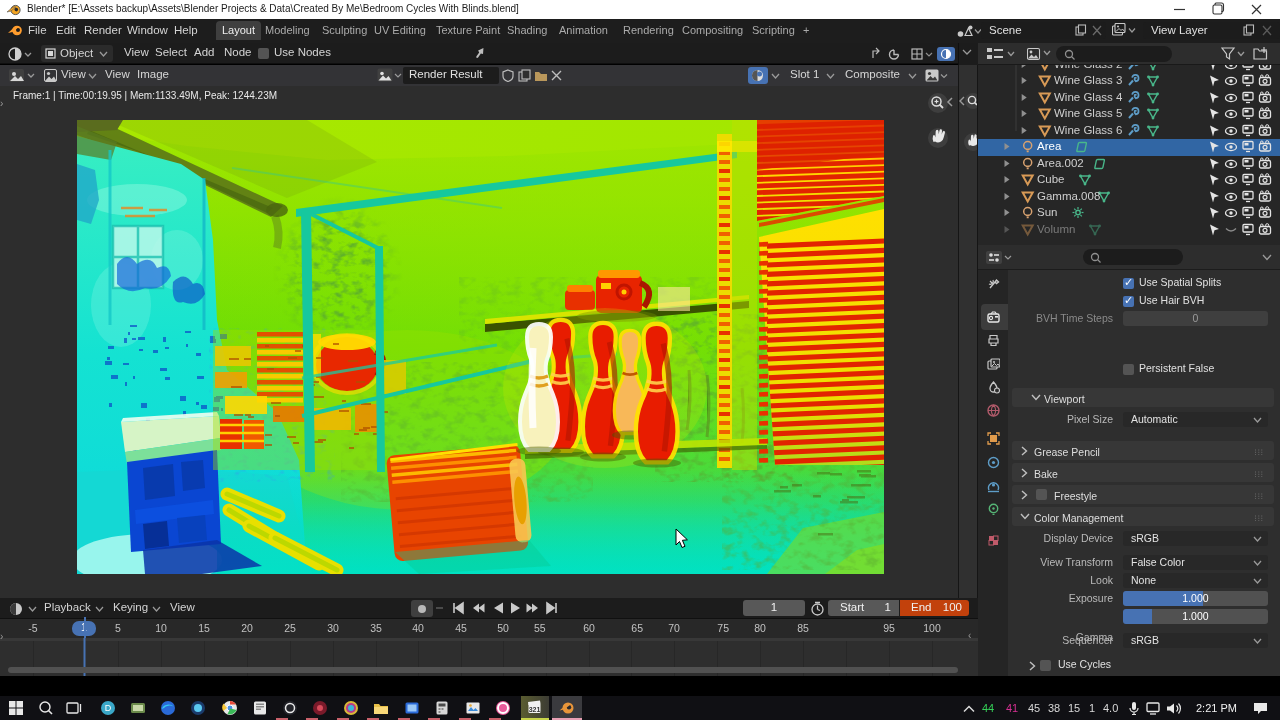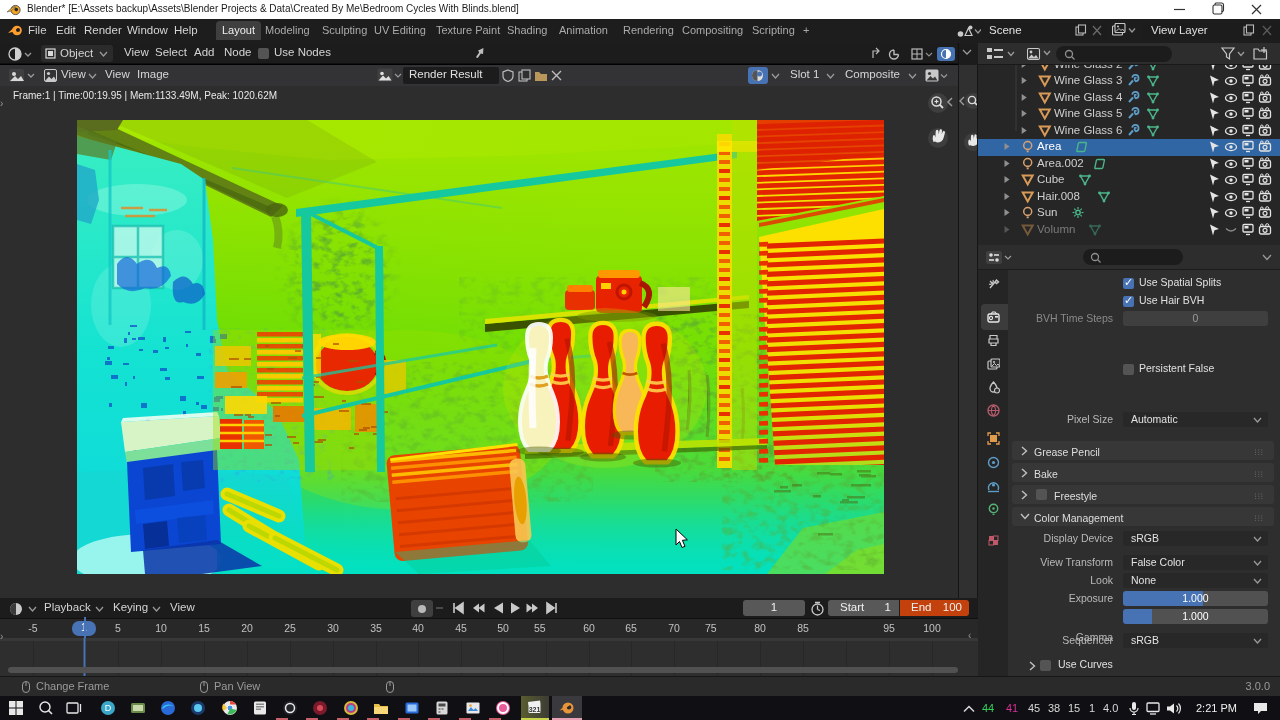--- a/index.html
+++ b/index.html
@@ -207,21 +207,21 @@
         <path d="M1 1 l3.5 4 l3.5 -4" stroke="#9a9a9a" stroke-width="1.3" fill="none"></path>
       </svg>
     <svg class="abs" style="left:925px;top:4px" width="26" height="13">
         <rect x="0.5" y="0.5" width="13" height="12" rx="1.5" fill="#c9c9c9"></rect>
         <circle cx="4.5" cy="4.5" r="1.6" fill="#3a3a3a"></circle>
         <path d="M1.5 11.5 l4 -4.5 l2.5 2.5 l2 -2 l2.5 4 Z" fill="#3a3a3a"></path>
         <path d="M16 5.5 l3 3 l3 -3" stroke="#9a9a9a" stroke-width="1.2" fill="none"></path>
       </svg>
   </div>
   <div id="imgeditor" class="abs">
-     <div id="stats">Frame:1 | Time:00:19.95 | Mem:1133.49M, Peak: 1020.62M</div>
+     <div id="stats">Frame:1 | Time:00:19.95 | Mem:1133.49M, Peak: 1244.23M</div>
      <div class="abs" style="left:0px;top:12px;color:#9a9a9a;font-size:10px">›</div>
      <div class="abs" id="viewport" style="left:77px;top:34px;width:807px;height:454px;background:#5ad61e">
 <svg width="807" height="454" style="position:absolute;left:0;top:0">
 <defs>
 <linearGradient id="base" x1="0" y1="0" x2="0" y2="1">
  <stop offset="0" stop-color="#a6e600"></stop>
               <stop offset="0.2" stop-color="#8ce200"></stop>
  <stop offset="0.5" stop-color="#64dc06"></stop>
               <stop offset="0.84" stop-color="#30d856"></stop>
  <stop offset="0.96" stop-color="#0edda6"></stop>
@@ -848,21 +848,21 @@
       </g>
     </svg>
     <div class="abs" style="left:76px;top:15px;color:#cfcfcf">Wine Glass 2</div>
     <div class="abs" style="left:76px;top:31px;color:#cfcfcf">Wine Glass 3</div>
     <div class="abs" style="left:76px;top:48px;color:#cfcfcf">Wine Glass 4</div>
     <div class="abs" style="left:76px;top:64px;color:#cfcfcf">Wine Glass 5</div>
     <div class="abs" style="left:76px;top:81px;color:#cfcfcf">Wine Glass 6</div>
     <div class="abs" style="left:59px;top:97px;color:#fff">Area</div>
     <div class="abs" style="left:59px;top:114px;color:#cfcfcf">Area.002</div>
     <div class="abs" style="left:59px;top:130px;color:#cfcfcf">Cube</div>
-    <div class="abs" style="left:59px;top:147px;color:#cfcfcf">Hair.008</div>
+    <div class="abs" style="left:59px;top:147px;color:#cfcfcf">Gamma.008</div>
     <div class="abs" style="left:59px;top:163px;color:#cfcfcf">Sun</div>
     <div class="abs" style="left:59px;top:180px;color:#7a7a7a">Volumn</div>
     <div id="outlhead">
       <svg class="abs" style="left:9px;top:4px" width="36" height="14">
           <rect x="0" y="1" width="5" height="4" fill="#c9c9c9"></rect>
           <rect x="0" y="8" width="5" height="4" fill="#c9c9c9"></rect>
           <line x1="7" y1="3" x2="16" y2="3" stroke="#c9c9c9" stroke-width="2"></line>
           <line x1="7" y1="10" x2="16" y2="10" stroke="#c9c9c9" stroke-width="2"></line>
           <path d="M21 5 l3 3.5 l3 -3.5" stroke="#9a9a9a" stroke-width="1.3" fill="none"></path>
         </svg>
@@ -966,20 +966,26 @@
       </div>
       <div class="abs" style="left:161px;top:31px;color:#e0e0e0">Use Spatial Splits</div>
     <div class="chk" style="left:145px;top:51px">
         <span class="m">✓</span>
       </div>
       <div class="abs" style="left:161px;top:49px;color:#e0e0e0">Use Hair BVH</div>
     <div class="plabel" style="left:0px;top:67px;width:135px;color:#8a8a8a">BVH Time Steps</div>
     <div class="pfield" style="top:66px;background:#3f3f3f;color:#9a9a9a;text-align:center;padding-top:1px">0</div>
     <div class="chk off" style="left:145px;top:119px"></div>
       <div class="abs" style="left:161px;top:117px;color:#e0e0e0">Persistent False</div>
+    <div class="panel-h" style="top:143px">
+        <svg class="abs" style="left:19px;top:5px" width="11" height="10">
+          <path d="M1 2 l4 4.5 l4 -4.5" stroke="#c0c0c0" stroke-width="1.4" fill="none"></path>
+        </svg>
+        <div class="abs" style="left:32px;top:2px">Viewport</div>
+      </div>
     <div class="plabel" style="left:0px;top:168px;width:135px">Pixel Size</div>
     <div class="pfield" style="top:167px;padding:1px 8px">Automatic<svg class="abs" style="right:5px;top:5px" width="10" height="7">
           <path d="M1 1 l3.5 4 l3.5 -4" stroke="#9a9a9a" stroke-width="1.3" fill="none"></path>
         </svg></div>
     <div class="panel-h" style="top:196px">
         <svg class="abs" style="left:8px;top:5px" width="11" height="10">
           <path d="M2 1 l4.5 4 l-4.5 4" stroke="#c0c0c0" stroke-width="1.4" fill="none"></path>
         </svg>
         <div class="abs" style="left:22px;top:2px">Grease Pencil</div>
         <div class="grip" style="top:2px">⁝⁝⁝</div>
@@ -1027,21 +1033,21 @@
         <div class="abs" style="left:0;width:145px;text-align:center;top:1px">1.000</div>
       </div>
     <div class="plabel" style="left:0px;top:389px;width:135px">Sequencer</div>
     <div class="pfield" style="top:388px;padding:1px 8px">sRGB<svg class="abs" style="right:5px;top:5px" width="10" height="7">
           <path d="M1 1 l3.5 4 l3.5 -4" stroke="#9a9a9a" stroke-width="1.3" fill="none"></path>
         </svg></div>
     <svg class="abs" style="left:50px;top:416px" width="11" height="10">
         <path d="M2 1 l4.5 4 l-4.5 4" stroke="#c0c0c0" stroke-width="1.4" fill="none"></path>
       </svg>
     <div class="chk off" style="left:62px;top:415px"></div>
-      <div class="abs" style="left:80px;top:413px;color:#e0e0e0">Use Curves</div>
+      <div class="abs" style="left:80px;top:413px;color:#e0e0e0">Use Cycles</div>
   </div>
   <div id="timeline" class="abs">
     <div class="abs" style="left:0px;top:33px;color:#9a9a9a;font-size:10px;z-index:5">›</div>
     <div id="tlhead">
     <svg class="abs" style="left:9px;top:4px" width="30" height="14">
           <circle cx="7" cy="7" r="6" fill="#c9c9c9"></circle>
           <path d="M7 1 A6 6 0 0 0 7 13 Z" fill="#3a3a3a"></path>
           <path d="M20 5 l3.5 4 l3.5 -4" stroke="#9a9a9a" stroke-width="1.3" fill="none"></path>
         </svg>
     <div class="abs" style="left:44px;top:3px;color:#d4d4d4">Playback</div>
@@ -1103,23 +1109,23 @@
     <div class="abs" style="left:192px;top:3px;width:24px;text-align:center;color:#c2c2c2">15</div>
     <div class="abs" style="left:235px;top:3px;width:24px;text-align:center;color:#c2c2c2">20</div>
     <div class="abs" style="left:278px;top:3px;width:24px;text-align:center;color:#c2c2c2">25</div>
     <div class="abs" style="left:321px;top:3px;width:24px;text-align:center;color:#c2c2c2">30</div>
     <div class="abs" style="left:364px;top:3px;width:24px;text-align:center;color:#c2c2c2">35</div>
     <div class="abs" style="left:406px;top:3px;width:24px;text-align:center;color:#c2c2c2">40</div>
     <div class="abs" style="left:449px;top:3px;width:24px;text-align:center;color:#c2c2c2">45</div>
     <div class="abs" style="left:491px;top:3px;width:24px;text-align:center;color:#c2c2c2">50</div>
     <div class="abs" style="left:534px;top:3px;width:24px;text-align:left;color:#c2c2c2">55</div>
     <div class="abs" style="left:577px;top:3px;width:24px;text-align:center;color:#c2c2c2">60</div>
-    <div class="abs" style="left:619px;top:3px;width:24px;text-align:center;color:#c2c2c2">65</div>
+    <div class="abs" style="left:619px;top:3px;width:24px;text-align:right;color:#c2c2c2">65</div>
     <div class="abs" style="left:662px;top:3px;width:24px;text-align:center;color:#c2c2c2">70</div>
-    <div class="abs" style="left:705px;top:3px;width:24px;text-align:left;color:#c2c2c2">75</div>
+    <div class="abs" style="left:705px;top:3px;width:24px;text-align:right;color:#c2c2c2">75</div>
     <div class="abs" style="left:748px;top:3px;width:24px;text-align:center;color:#c2c2c2">80</div>
     <div class="abs" style="left:791px;top:3px;width:24px;text-align:center;color:#c2c2c2">85</div>
     <div class="abs" style="left:834px;top:18px;width:24px;text-align:center;color:#c2c2c2">90</div>
     <div class="abs" style="left:877px;top:3px;width:24px;text-align:center;color:#c2c2c2">95</div>
     <div class="abs" style="left:920px;top:3px;width:24px;text-align:center;color:#c2c2c2">100</div>
     <div class="abs" style="left:72px;top:2px;width:24px;height:15px;background:#4772b3;border-radius:7px;color:#fff;text-align:center">1</div>
     </div>
     <div id="tltrack">
     <svg width="978" height="38">
           <line x1="33.5" y1="0" x2="33.5" y2="38" stroke="#272727"></line>
@@ -1144,37 +1150,20 @@
           <line x1="889.5" y1="0" x2="889.5" y2="38" stroke="#272727"></line>
           <line x1="932.5" y1="0" x2="932.5" y2="38" stroke="#272727"></line>
           <rect x="0" y="0" width="978" height="3" fill="#383838"></rect>
           <line x1="84.5" y1="0" x2="84.5" y2="38" stroke="#4772b3" stroke-width="2"></line>
         </svg>
     </div>
     <div class="abs" style="left:84px;top:19px;width:2px;height:21px;background:#4772b3"></div>
     <div class="abs" style="left:8px;top:69px;width:950px;height:6px;background:#515151;border-radius:3px"></div>
     <div class="abs" style="left:968px;top:32px;color:#9a9a9a;font-size:10px">‹</div>
   </div>
-  <div id="statusbar" class="abs">
-    <div class="abs" style="left:22px;top:4px"><svg width="8" height="12" viewBox="0 0 8 12">
-          <rect x="0.5" y="0.5" width="7" height="11" rx="3.5" fill="none" stroke="#9a9a9a"></rect>
-          <line x1="4" y1="1" x2="4" y2="5" stroke="#9a9a9a"></line>
-        </svg></div>
-    <div class="abs" style="left:36px;top:3px">Change Frame</div>
-    <div class="abs" style="left:200px;top:4px"><svg width="8" height="12" viewBox="0 0 8 12">
-          <rect x="0.5" y="0.5" width="7" height="11" rx="3.5" fill="none" stroke="#9a9a9a"></rect>
-          <line x1="4" y1="1" x2="4" y2="5" stroke="#9a9a9a"></line>
-        </svg></div>
-    <div class="abs" style="left:214px;top:3px">Pan View</div>
-    <div class="abs" style="left:386px;top:4px"><svg width="8" height="12" viewBox="0 0 8 12">
-          <rect x="0.5" y="0.5" width="7" height="11" rx="3.5" fill="none" stroke="#9a9a9a"></rect>
-          <line x1="4" y1="1" x2="4" y2="5" stroke="#9a9a9a"></line>
-        </svg></div>
-    <div class="abs" style="right:10px;top:3px">3.0.0</div>
-  </div>
   <div id="taskbar" class="abs">
     <svg class="tbicon" style="left:8px">
         <rect x="1" y="1" width="6.5" height="6.5" fill="#e8e8e8"></rect>
         <rect x="8.5" y="1" width="6.5" height="6.5" fill="#e8e8e8"></rect>
         <rect x="1" y="8.5" width="6.5" height="6.5" fill="#e8e8e8"></rect>
         <rect x="8.5" y="8.5" width="6.5" height="6.5" fill="#e8e8e8"></rect>
       </svg>
     <svg class="tbicon" style="left:38px">
         <circle cx="7" cy="7" r="5" fill="none" stroke="#e8e8e8" stroke-width="1.4"></circle>
         <line x1="10.5" y1="10.5" x2="14" y2="14" stroke="#e8e8e8" stroke-width="1.6"></line>

